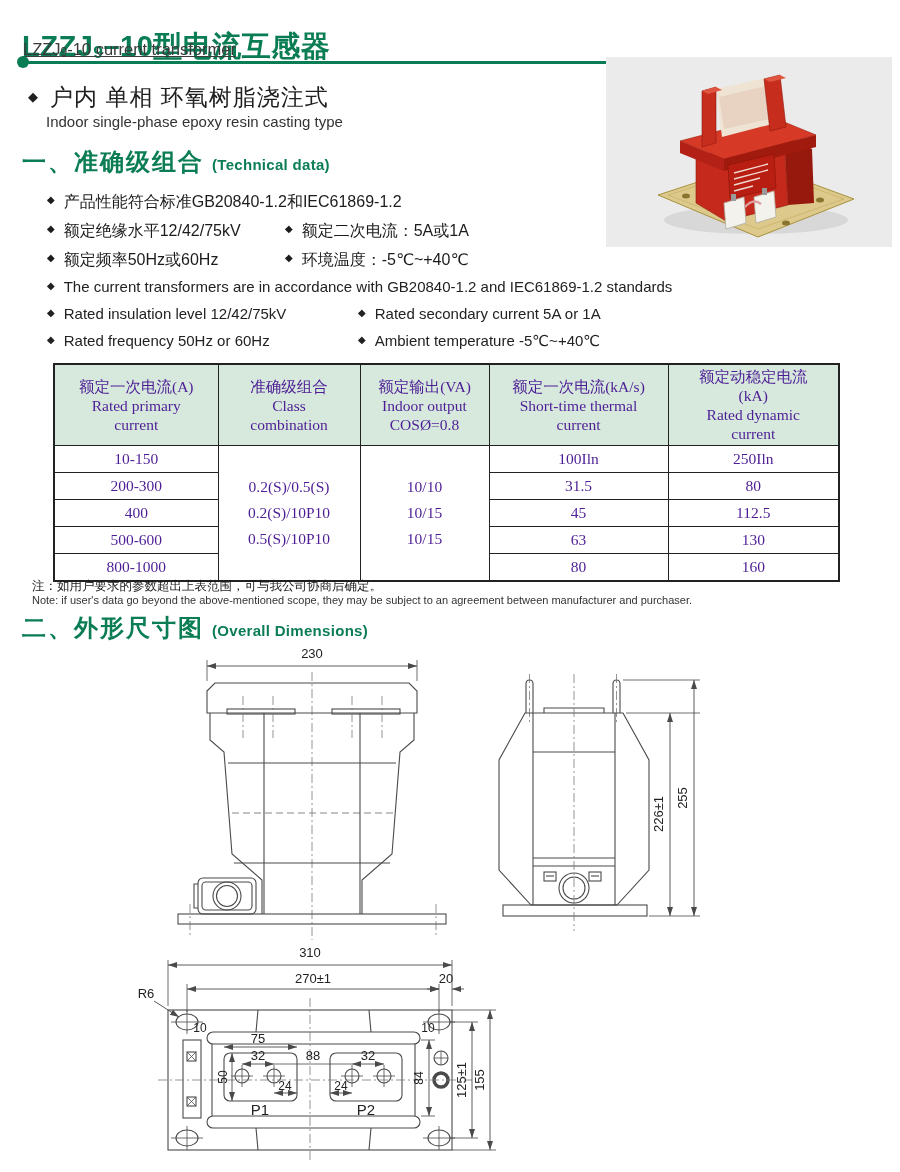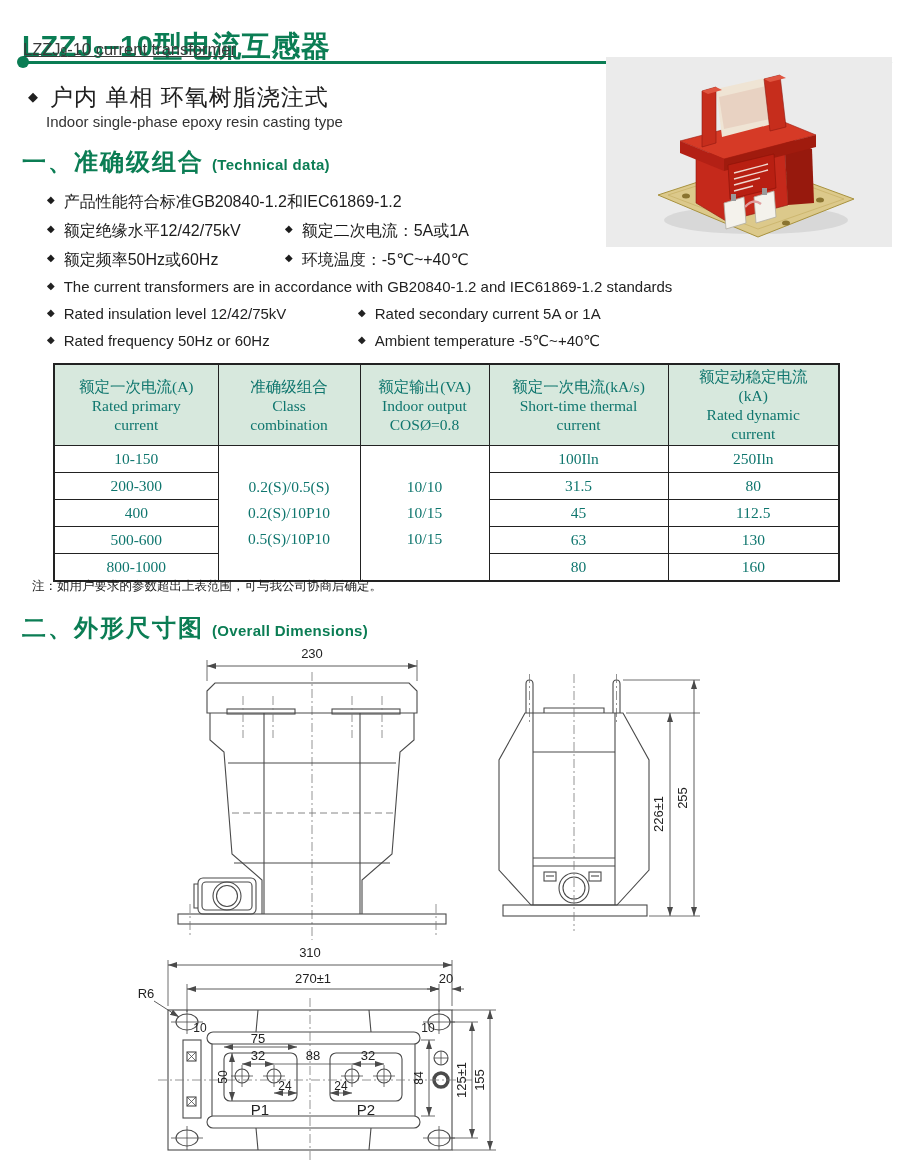--- a/index.html
+++ b/index.html
@@ -28,21 +28,21 @@
   .brow{position:absolute;left:47px;display:flex;white-space:nowrap;}
   .brow .bd{font-size:10px;margin-right:9px;position:relative;top:2px;}
   .brow.cn{font-size:16px;color:#1c1c1c;}
   .brow.en{font-size:15px;color:#222;}
   .bitem{display:flex;}
   .w-cn{width:238px;}
   .w-en{width:311px;}
 
   
   table.tech{position:absolute;left:53px;top:363px;border-collapse:collapse;border:2px solid #222;
-             font-family:"Liberation Serif","DejaVu Serif",serif;font-size:15.5px;color:#0f766e;}
+             font-family:"Liberation Serif","DejaVu Serif",serif;font-size:15.5px;color:#4c1d95;}
   table.tech th,table.tech td{border:1px solid #222;text-align:center;vertical-align:middle;padding:0;}
   table.tech th{background:#d7e8dd;font-weight:normal;height:80px;line-height:19px;font-size:15.5px;}
   table.tech td{height:26px;}
   td.merged div{line-height:26px;}
 
   .note-cn{left:32px;top:578px;font-size:12.5px;color:#1a1a1a;font-family:"Liberation Sans",sans-serif;}
   .note-en{left:32px;top:594px;font-size:11px;color:#333;}
 
   
   .ln{fill:none;stroke:#4a4a4a;stroke-width:1.1;}
@@ -233,20 +233,21 @@
       </tr>
       <tr>
         <td>800-1000</td>
         <td>80</td>
         <td>160</td>
       </tr>
     </tbody>
   </table>
 
   <div class="abs note-cn">注：如用户要求的参数超出上表范围，可与我公司协商后确定。</div>
+  <div class="abs note-en">Note: if user's data go beyond the above-mentioned scope, they may be subject to an agreement between manufacturer and purchaser.</div>
 
   <div class="abs sec" style="left:22px;top:612px">
     <span class="cn"><span>二、</span><span>外形尺寸图</span></span><span class="en">(Overall  Dimensions)</span>
   </div>
 
   <svg class="abs" style="left:158px;top:640px" width="330" height="308" viewBox="0 0 330 308">
     <defs>
         <marker id="mF" markerWidth="10" markerHeight="8" refX="9" refY="3" orient="auto-start-reverse" markerUnits="userSpaceOnUse">
           <path d="M0,0 L9,3 L0,6 z" fill="#4a4a4a"></path>
         </marker>

